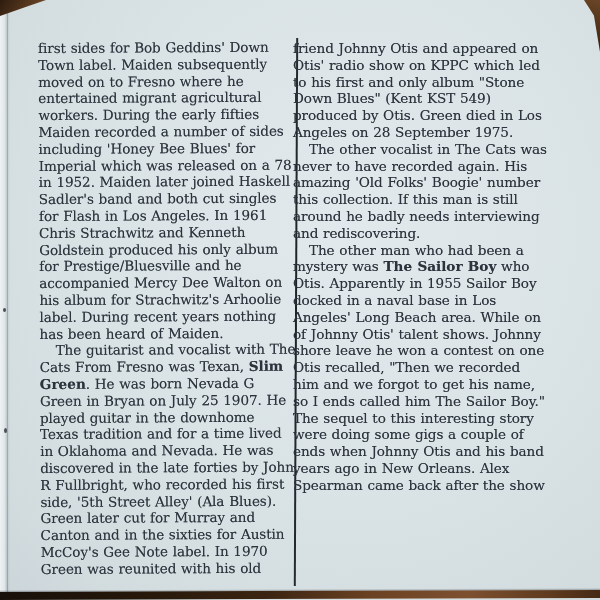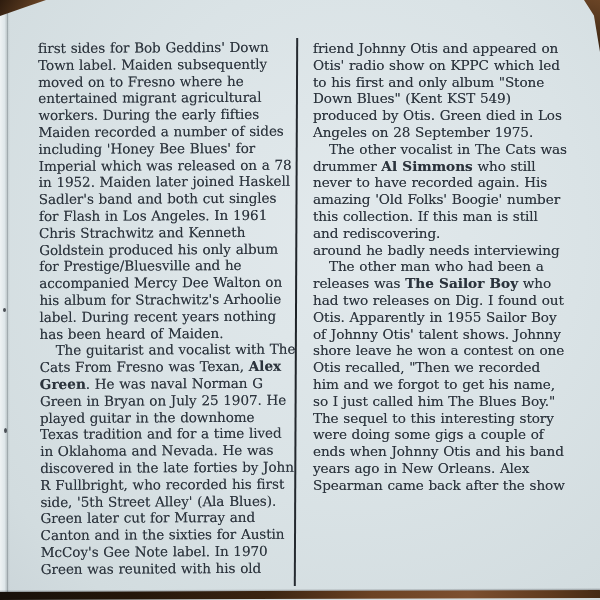--- a/index.html
+++ b/index.html
@@ -46,21 +46,21 @@
   }
   
   .col {
     position: absolute; top: 40px;
     font-size: 13.6px; line-height: 16.8px;
     color: #2b333c;
     letter-spacing: -0.1px; word-spacing: 0.04em;
     text-shadow: 0 0 0.6px rgba(43,51,60,0.55);
   }
   .col-left  { left: 38px;  width: 256px; transform: rotate(-0.3deg); transform-origin: left top; }
-  .col-right { left: 313px; width: 272px; }
+  .col-right { left: 293px; width: 272px; }
   .line { white-space: pre; height: 16.8px; }
   .line.indent { padding-left: 16px; }
   .bold { font-weight: 700; letter-spacing: 0; }
   .divider {
     position: absolute; left: 295px; top: 38px; width: 2px; height: 548px;
     background: linear-gradient(180deg, #262b31 0%, #1e2328 50%, #262b31 100%);
     transform: rotate(0.25deg);
   }
 </style>
 </head>
@@ -85,22 +85,22 @@
       <div class="line"><span>Sadler's band and both cut singles</span></div>
       <div class="line"><span>for Flash in Los Angeles. In 1961</span></div>
       <div class="line"><span>Chris Strachwitz and Kenneth</span></div>
       <div class="line"><span>Goldstein produced his only album</span></div>
       <div class="line"><span>for Prestige/Bluesville and he</span></div>
       <div class="line"><span>accompanied Mercy Dee Walton on</span></div>
       <div class="line"><span>his album for Strachwitz's Arhoolie</span></div>
       <div class="line"><span>label. During recent years nothing</span></div>
       <div class="line"><span>has been heard of Maiden.</span></div>
       <div class="line indent"><span>The guitarist and vocalist with The</span></div>
-      <div class="line"><span>Cats From Fresno was Texan, </span><span class="bold">Alex</span></div>
-      <div class="line"><span class="bold">Green</span><span>. He was naval Norman G</span></div>
+      <div class="line"><span>Cats From Fresno was Texan, </span><span class="bold">Slim</span></div>
+      <div class="line"><span class="bold">Green</span><span>. He was born Nevada G</span></div>
       <div class="line"><span>Green in Bryan on July 25 1907. He</span></div>
       <div class="line"><span>played guitar in the downhome</span></div>
       <div class="line"><span>Texas tradition and for a time lived</span></div>
       <div class="line"><span>in Oklahoma and Nevada. He was</span></div>
       <div class="line"><span>discovered in the late forties by John</span></div>
       <div class="line"><span>R Fullbright, who recorded his first</span></div>
       <div class="line"><span>side, '5th Street Alley' (Ala Blues).</span></div>
       <div class="line"><span>Green later cut for Murray and</span></div>
       <div class="line"><span>Canton and in the sixties for Austin</span></div>
       <div class="line"><span>McCoy's Gee Note label. In 1970</span></div>
@@ -110,35 +110,35 @@
   <div class="divider"></div>
 
   <div class="col col-right">
       <div class="line"><span>friend Johnny Otis and appeared on</span></div>
       <div class="line"><span>Otis' radio show on KPPC which led</span></div>
       <div class="line"><span>to his first and only album "Stone</span></div>
       <div class="line"><span>Down Blues" (Kent KST 549)</span></div>
       <div class="line"><span>produced by Otis. Green died in Los</span></div>
       <div class="line"><span>Angeles on 28 September 1975.</span></div>
       <div class="line indent"><span>The other vocalist in The Cats was</span></div>
-      <div class="line"><span>drummer </span><span class="bold">Al Simmons</span><span> who still</span></div>
       <div class="line"><span>never to have recorded again. His</span></div>
       <div class="line"><span>amazing 'Old Folks' Boogie' number</span></div>
       <div class="line"><span>this collection. If this man is still</span></div>
+      <div class="line"><span>around he badly needs interviewing</span></div>
       <div class="line"><span>and rediscovering.</span></div>
-      <div class="line"><span>around he badly needs interviewing</span></div>
       <div class="line indent"><span>The other man who had been a</span></div>
-      <div class="line"><span>releases was </span><span class="bold">The Sailor Boy</span><span> who</span></div>
-      <div class="line"><span>had two releases on Dig. I found out</span></div>
+      <div class="line"><span>mystery was </span><span class="bold">The Sailor Boy</span><span> who</span></div>
       <div class="line"><span>Otis. Apparently in 1955 Sailor Boy</span></div>
+      <div class="line"><span>docked in a naval base in Los</span></div>
+      <div class="line"><span>Angeles' Long Beach area. While on</span></div>
       <div class="line"><span>of Johnny Otis' talent shows. Johnny</span></div>
       <div class="line"><span>shore leave he won a contest on one</span></div>
       <div class="line"><span>Otis recalled, "Then we recorded</span></div>
       <div class="line"><span>him and we forgot to get his name,</span></div>
-      <div class="line"><span>so I just called him The Blues Boy."</span></div>
+      <div class="line"><span>so I ends called him The Sailor Boy."</span></div>
       <div class="line"><span>The sequel to this interesting story</span></div>
       <div class="line"><span>were doing some gigs a couple of</span></div>
       <div class="line"><span>ends when Johnny Otis and his band</span></div>
       <div class="line"><span>years ago in New Orleans. Alex</span></div>
       <div class="line"><span>Spearman came back after the show</span></div>
     </div>
 
   <div class="corner-tl"></div>
   <div class="corner-tr"></div>
   <div class="wood-bottom"></div>

